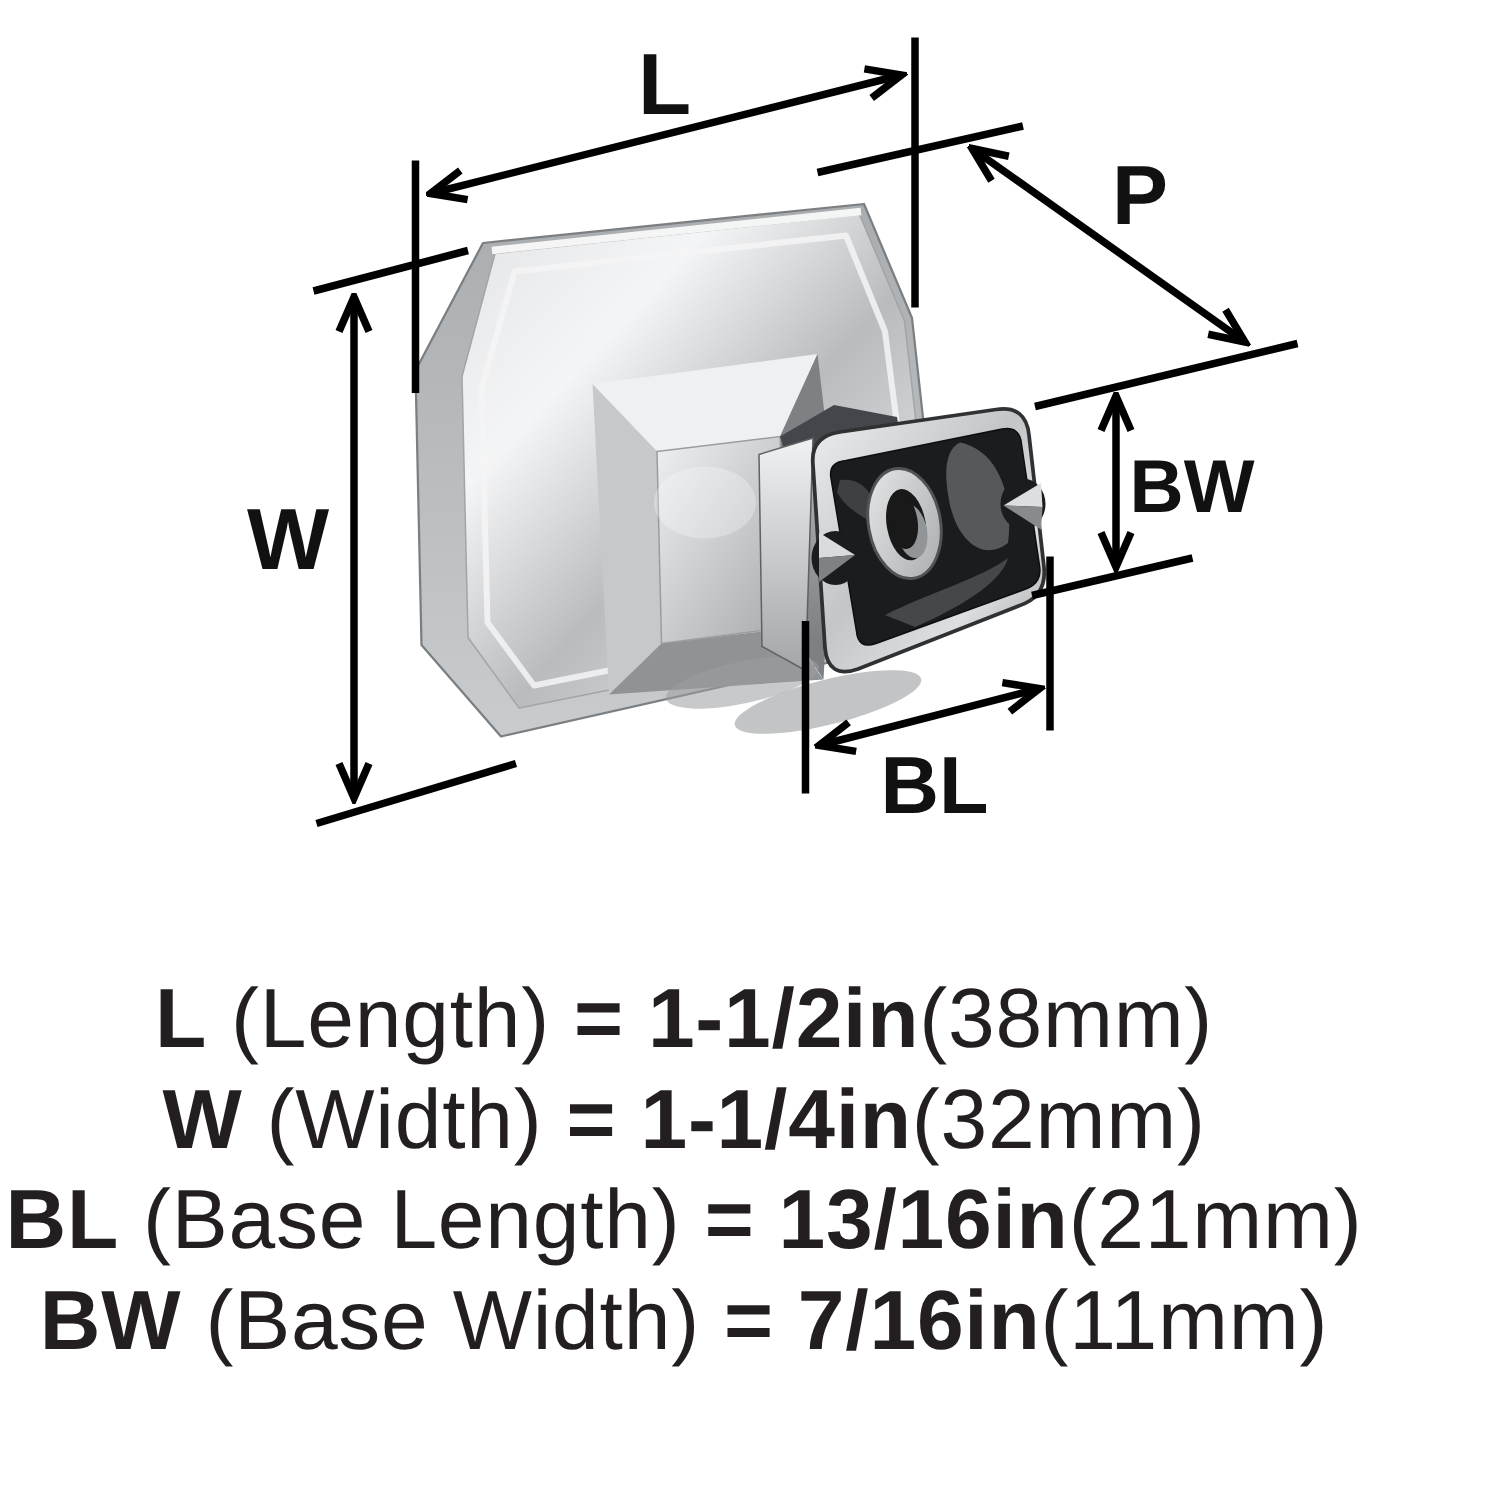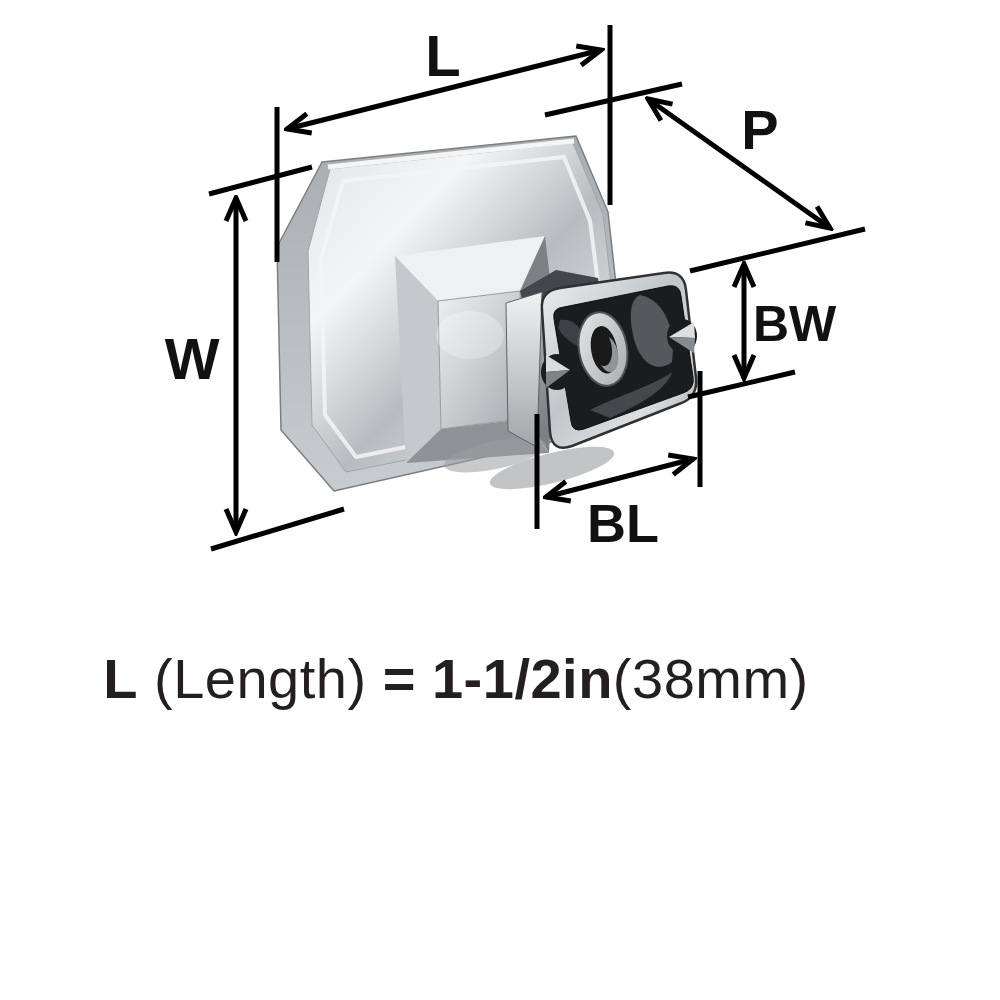--- a/index.html
+++ b/index.html
@@ -124,14 +124,17 @@
 
     <text class="dimtext" x="443" y="76" font-size="58" text-anchor="middle">L</text>
     <text class="dimtext" x="760" y="149" font-size="56" text-anchor="middle">P</text>
     <text class="dimtext" x="192" y="379" font-size="58" text-anchor="middle">W</text>
     <text class="dimtext" x="753" y="341" font-size="50" text-anchor="start">BW</text>
     <text class="dimtext" x="623" y="542" font-size="54" text-anchor="middle">BL</text>
   </svg>
 
   <div class="specs">
     <div><span class="b">L</span> <span class="r">(Length)</span> <span class="b">=</span> <span class="b">1-1/2in</span><span class="r">(38mm)</span></div>
+    <div><span class="b">W</span> <span class="r">(Width)</span> <span class="b">=</span> <span class="b">1-1/4in</span><span class="r">(32mm)</span></div>
+    <div><span class="b">BL</span> <span class="r">(Base Length)</span> <span class="b">=</span> <span class="b">13/16in</span><span class="r">(21mm)</span></div>
+    <div><span class="b">BW</span> <span class="r">(Base Width)</span> <span class="b">=</span> <span class="b">7/16in</span><span class="r">(11mm)</span></div>
   </div>
 </div>
 
 </body></html>

